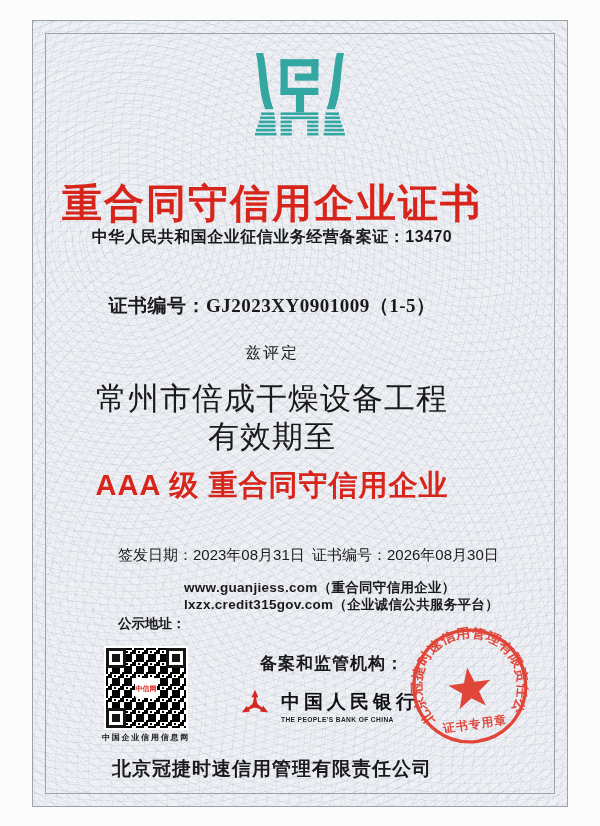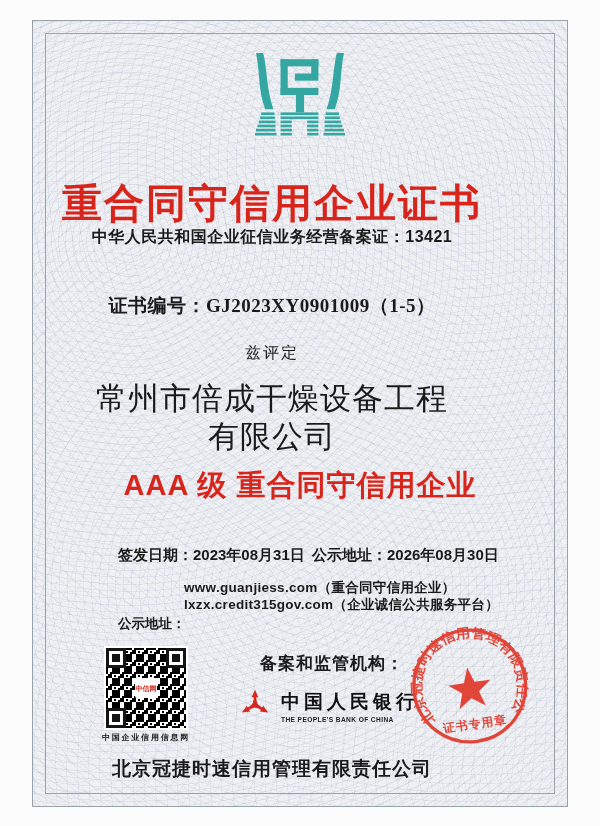--- a/index.html
+++ b/index.html
@@ -18,22 +18,22 @@
   }
   .frame-inner{position:absolute;left:12px;top:12px;right:12px;bottom:12px;border:1px solid #9aa2ac;}
   .abs{position:absolute;}
   .ctr{left:0;width:544px;text-align:center;}
   .logo{left:255px;top:52px;}
   .title{top:176px;font-size:40px;font-weight:700;letter-spacing:2px;color:#d8251c;}
   .subtitle{top:227px;font-size:16px;font-weight:700;letter-spacing:.5px;}
   .certno{top:293px;font-size:19px;font-weight:700;font-family:"Liberation Serif","DejaVu Serif",serif;letter-spacing:.5px;}
   .hereby{top:343px;font-size:16px;font-family:"Liberation Serif","DejaVu Serif",serif;letter-spacing:2px;}
   .company{top:380px;font-size:31px;line-height:38px;font-family:"Liberation Serif","DejaVu Serif",serif;letter-spacing:1px;font-weight:500;}
-  .rating{top:466px;font-size:29px;font-weight:700;color:#d8251c;letter-spacing:1px;padding-left:28px;}
-  .dates{font-size:15px;font-weight:700;top:546px;}
+  .rating{top:466px;font-size:29px;font-weight:700;color:#d8251c;letter-spacing:1px;}
+  .dates{font-size:15px;font-weight:400;top:546px;}
   .d1{left:118px;} .d2{left:312px;}
   .publabel{left:118px;top:580px;font-size:13.5px;font-weight:700;margin-top:35px;}
   .urls{left:184px;top:580px;font-size:13.5px;font-weight:700;line-height:16.8px;letter-spacing:.3px;}
   .qr{left:104px;top:646px;}
   .qrcap{left:88px;top:732px;width:116px;text-align:center;font-size:8px;font-weight:700;letter-spacing:1.8px;}
   .reglabel{left:252px;top:652px;font-size:17px;font-weight:700;letter-spacing:1px;margin-left:8px;}
   .pboc{left:238px;top:688px;display:flex;align-items:center;gap:9px;justify-content:center;}
   .pboc-cn{font-size:19px;font-weight:700;font-family:"Liberation Serif","DejaVu Serif",serif;letter-spacing:4px;color:#111;}
   .pboc-en{font-size:6.6px;font-weight:700;letter-spacing:.4px;color:#222;margin-top:1px;}
   .seal{left:410px;top:626px;transform:rotate(-8deg);opacity:.92;}
@@ -86,33 +86,33 @@
         <rect x="68.5" y="63" width="14.5" height="2.6"></rect>
         <rect x="68" y="67" width="16" height="2.6"></rect>
         <rect x="68" y="71" width="17.5" height="2.6"></rect>
         <rect x="68" y="75" width="19" height="2.6"></rect>
         <rect x="67" y="79" width="21" height="2.6"></rect>
       </g>
     </svg>
   </div>
 
   <div class="abs ctr title">重合同守信用企业证书</div>
-  <div class="abs ctr subtitle">中华人民共和国企业征信业务经营备案证：13421</div>
+  <div class="abs ctr subtitle">中华人民共和国企业征信业务经营备案证：13470</div>
   <div class="abs ctr certno">证书编号：GJ2023XY0901009（1-5）</div>
   <div class="abs ctr hereby">兹评定</div>
 
   <div class="abs ctr company">
     <div>常州市倍成干燥设备工程</div>
-    <div>有限公司</div>
+    <div>有效期至</div>
   </div>
 
   <div class="abs ctr rating">AAA 级 重合同守信用企业</div>
 
   <div class="abs dates d1">签发日期：2023年08月31日</div>
-  <div class="abs dates d2">公示地址：2026年08月30日</div>
+  <div class="abs dates d2">证书编号：2026年08月30日</div>
 
   <div class="abs publabel">公示地址：</div>
   <div class="abs urls">
     <div>www.guanjiess.com（重合同守信用企业）</div>
     <div>lxzx.credit315gov.com（企业诚信公共服务平台）</div>
   </div>
 
   <div class="abs qr">
     <svg width="84" height="84" viewBox="0 0 84 84" xmlns="http://www.w3.org/2000/svg">
       <defs>

